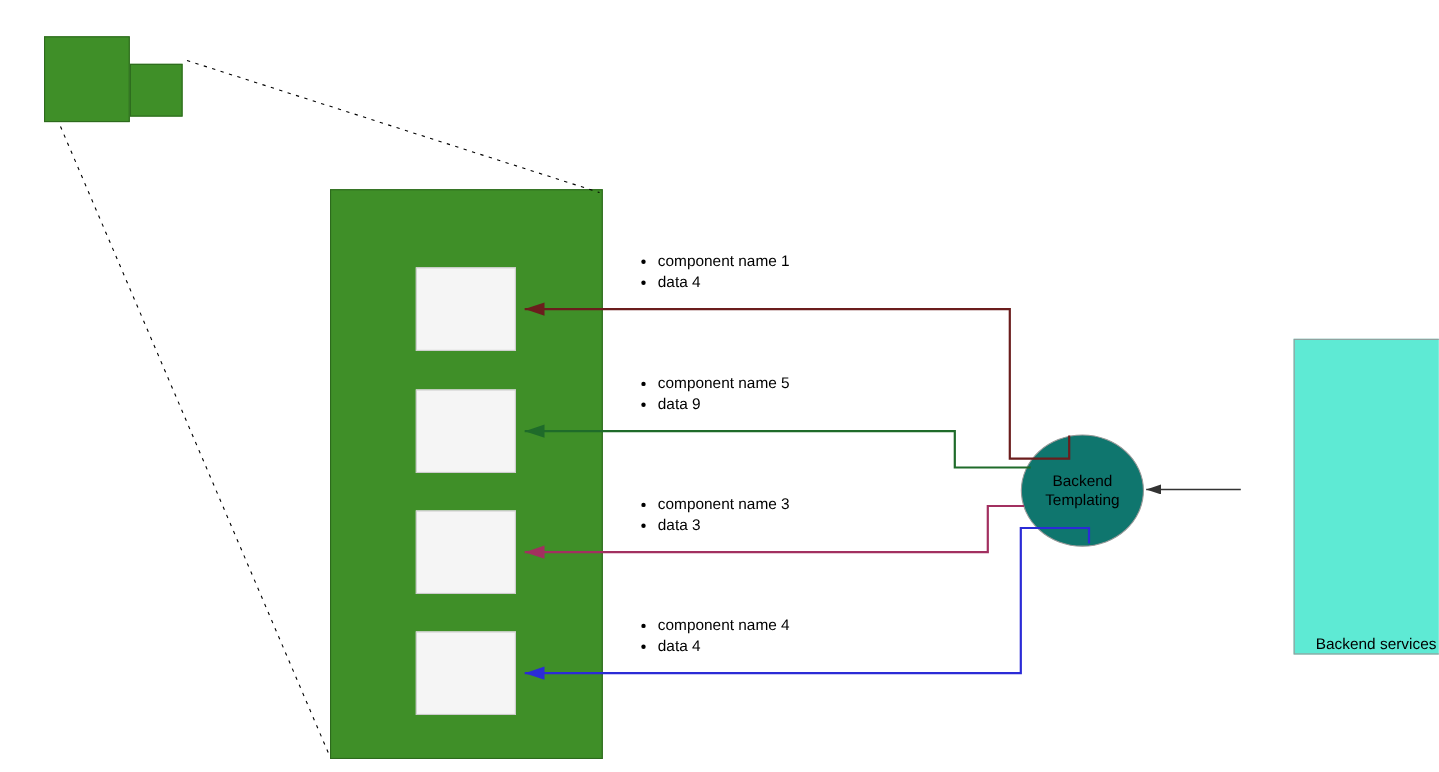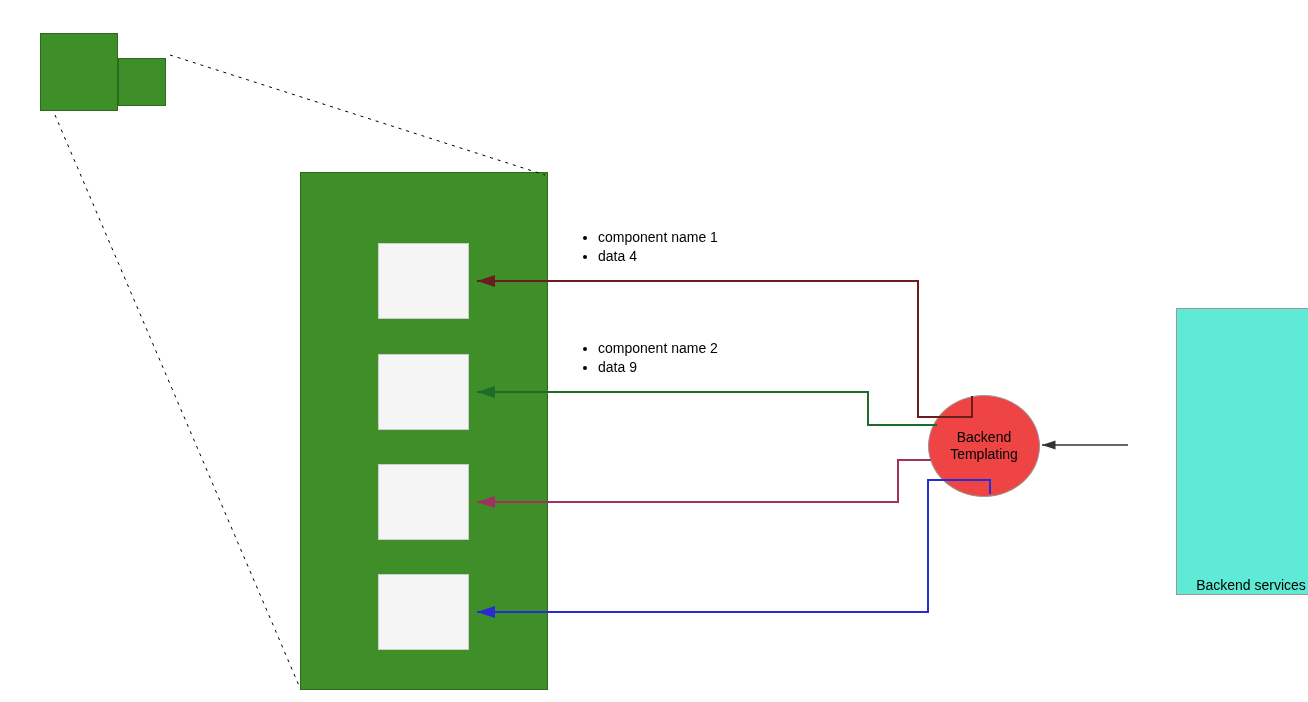--- a/index.html
+++ b/index.html
@@ -1,21 +1,21 @@
 <!DOCTYPE html>
 <html><head>
 <meta charset="utf-8">
 <style>
   html,body{margin:0;padding:0;width:1308px;height:702px;background:#fff;font-family:Arial,Helvetica,sans-serif;font-size:14px;color:#000;}
   .canvas{position:relative;width:1308px;height:618px;padding-left:25px;}
   .box{position:absolute;box-sizing:border-box;}
   .green-fill{background:#3f8f28;border:1px solid #2d6a1d;}
   .slot{background:#f5f5f5;border:1px solid #ccc;}
   .bullets{position:absolute;list-style:disc;margin:0;padding-left:18px;line-height:1.35;}
-  .circle{position:absolute;background:#ef4444;border:1px solid #999;border-radius:50%;display:flex;align-items:center;justify-content:center;text-align:center;line-height:1.2;}
+  .circle{position:absolute;background:#0f766e;border:1px solid #999;border-radius:50%;display:flex;align-items:center;justify-content:center;text-align:center;line-height:1.2;}
   .rect{position:absolute;background:#5eead4;border:1px solid #999;display:flex;align-items:flex-end;justify-content:center;text-align:center;line-height:1.2;margin-left:48px;}
   svg{position:absolute;top:0;left:0;pointer-events:none;}
 </style>
 </head>
 <body>
 
 <div class="canvas">
 
   <div class="box green-fill" style="left:40px;top:33px;width:78px;height:78px;"></div>
   <div class="box green-fill" style="left:118px;top:58px;width:48px;height:48px;"></div>
@@ -25,22 +25,30 @@
   <div class="box slot" style="left:378px;top:243px;width:91px;height:76px;"></div>
   <div class="box slot" style="left:378px;top:354px;width:91px;height:76px;"></div>
   <div class="box slot" style="left:378px;top:464px;width:91px;height:76px;"></div>
   <div class="box slot" style="left:378px;top:574px;width:91px;height:76px;"></div>
 
   <ul class="bullets" style="left:580px;top:228px;">
     <li>component name 1</li>
     <li>data 4</li>
   </ul>
   <ul class="bullets" style="left:580px;top:339px;">
-    <li>component name 2</li>
+    <li>component name 5</li>
     <li>data 9</li>
+  </ul>
+  <ul class="bullets" style="left:580px;top:449px;">
+    <li>component name 3</li>
+    <li>data 3</li>
+  </ul>
+  <ul class="bullets" style="left:580px;top:559px;">
+    <li>component name 4</li>
+    <li>data 4</li>
   </ul>
 
   <div class="circle" style="left:928px;top:395px;width:110px;height:100px;">
     <span>Backend Templating</span>
   </div>
 
   <div class="rect" style="left:1128px;top:308px;width:148px;height:285px;">
     <span>Backend services</span>
   </div>
 

